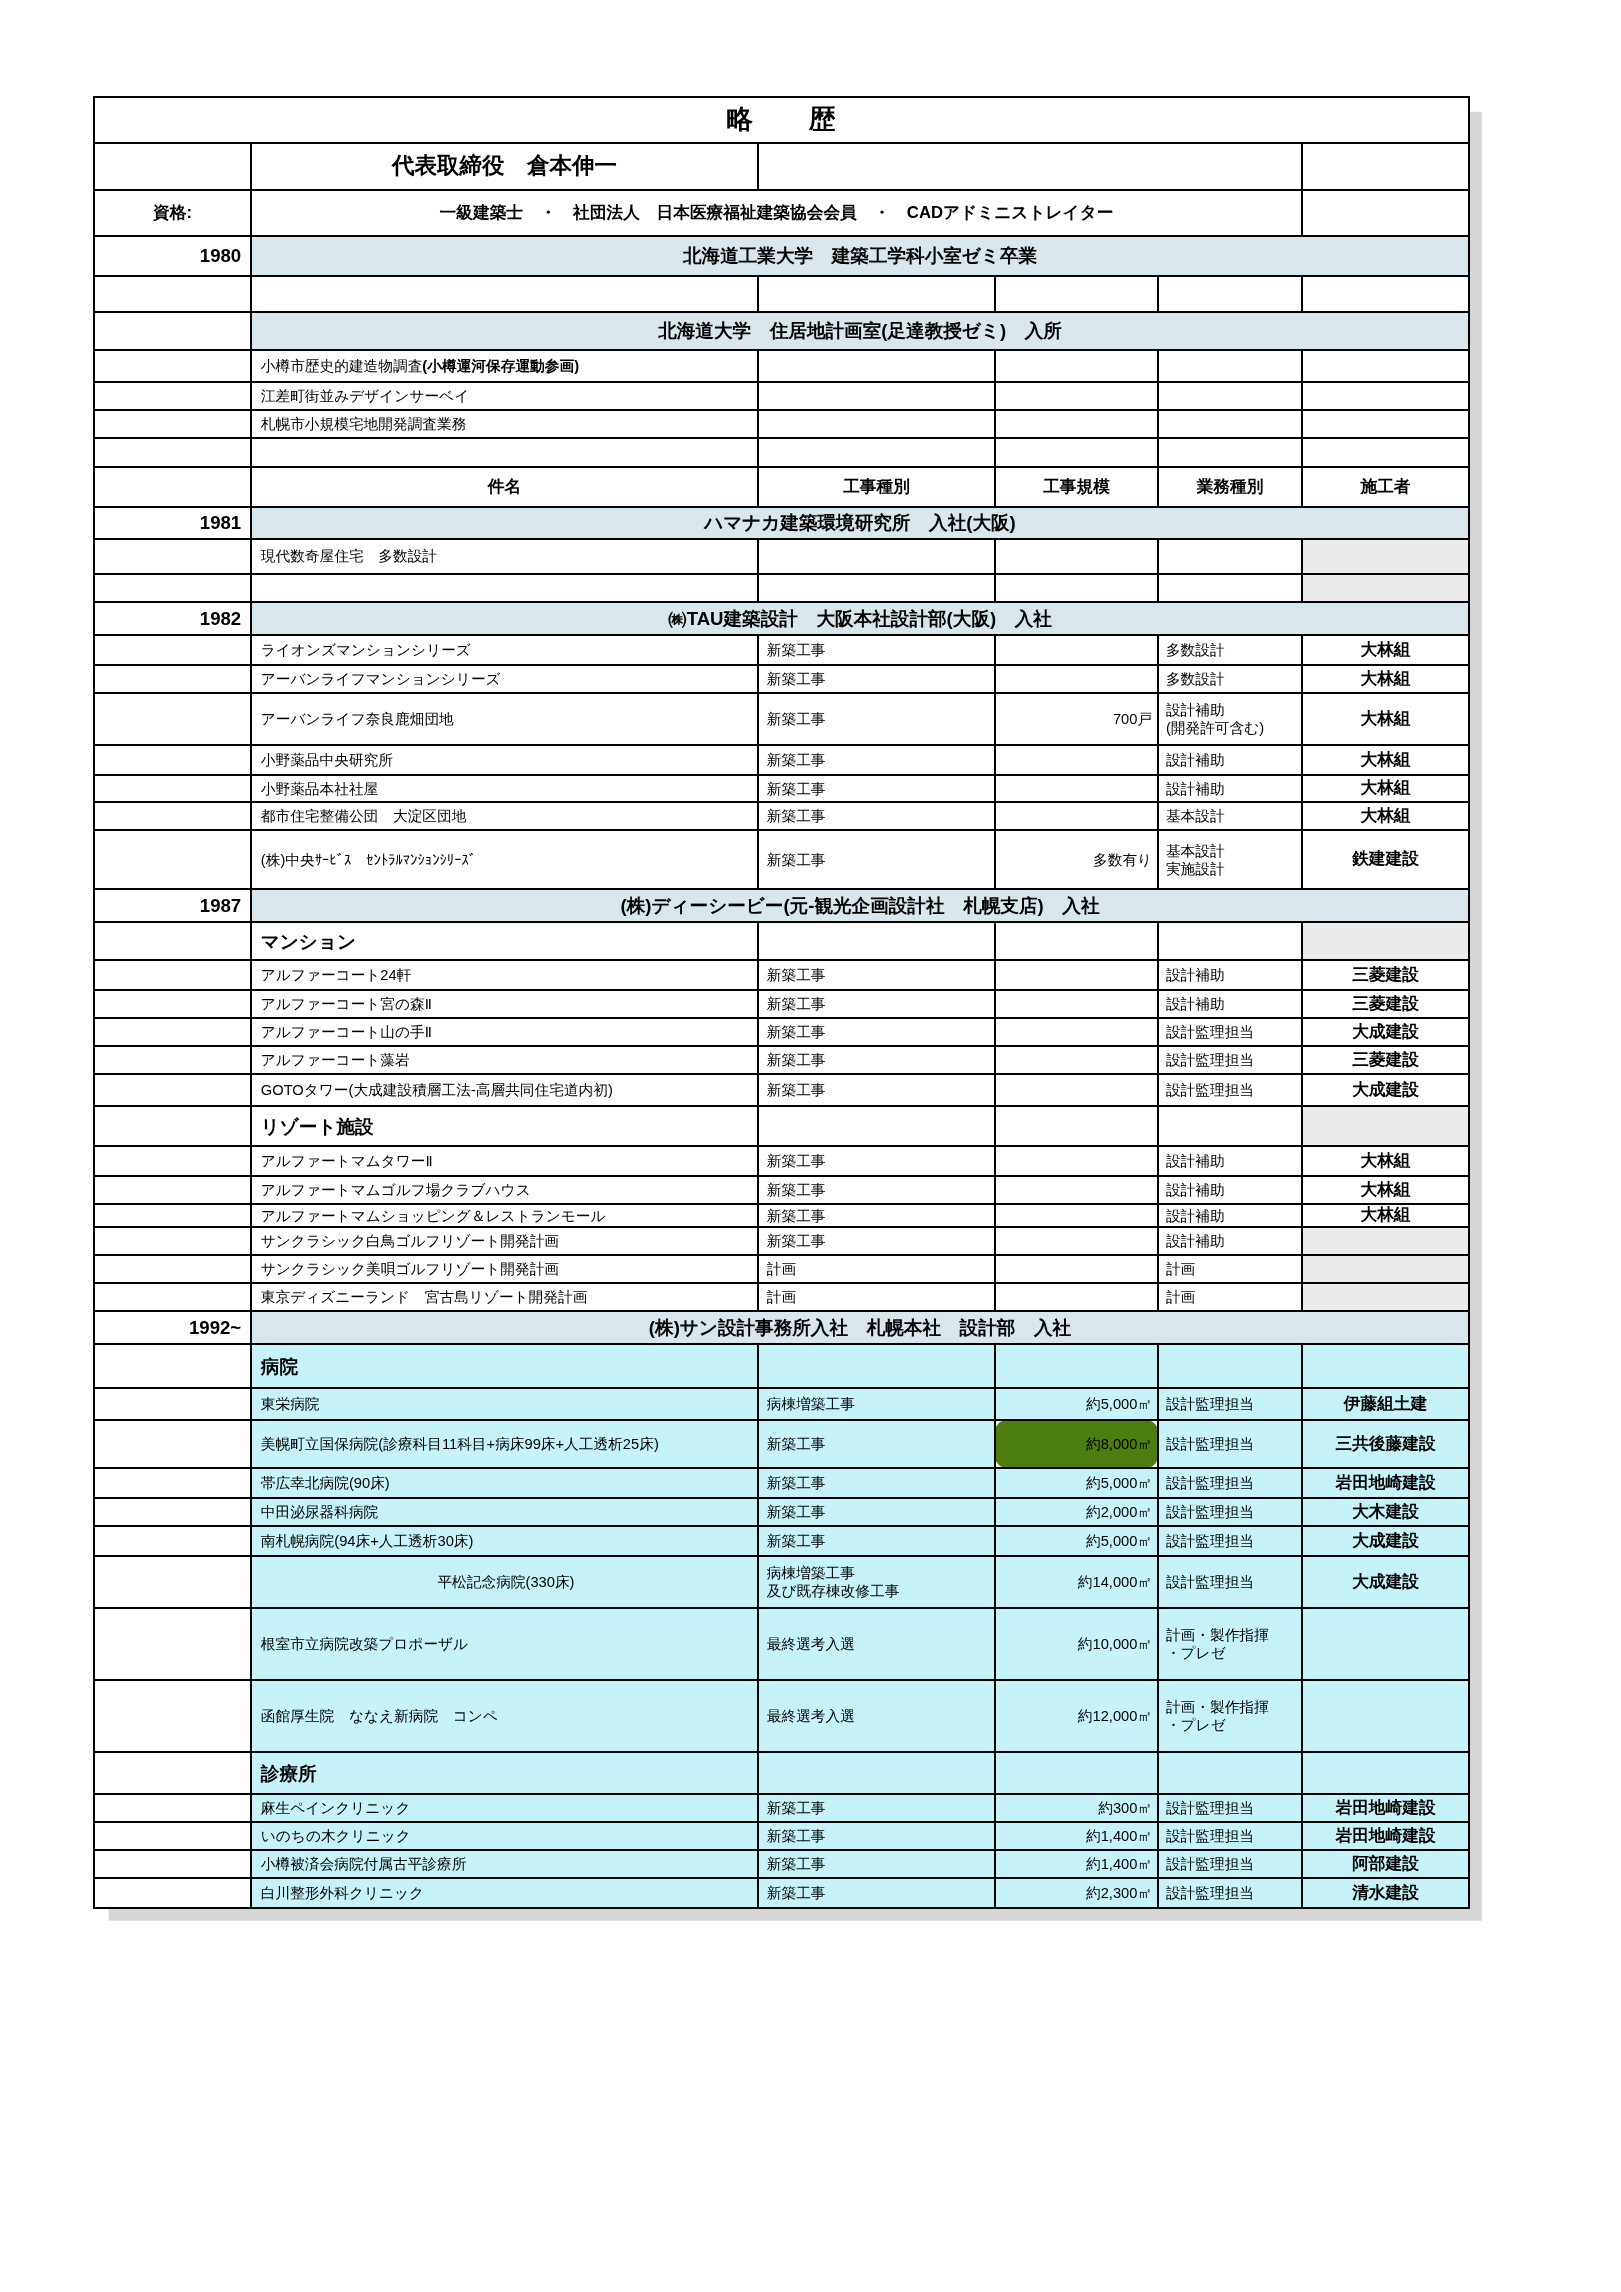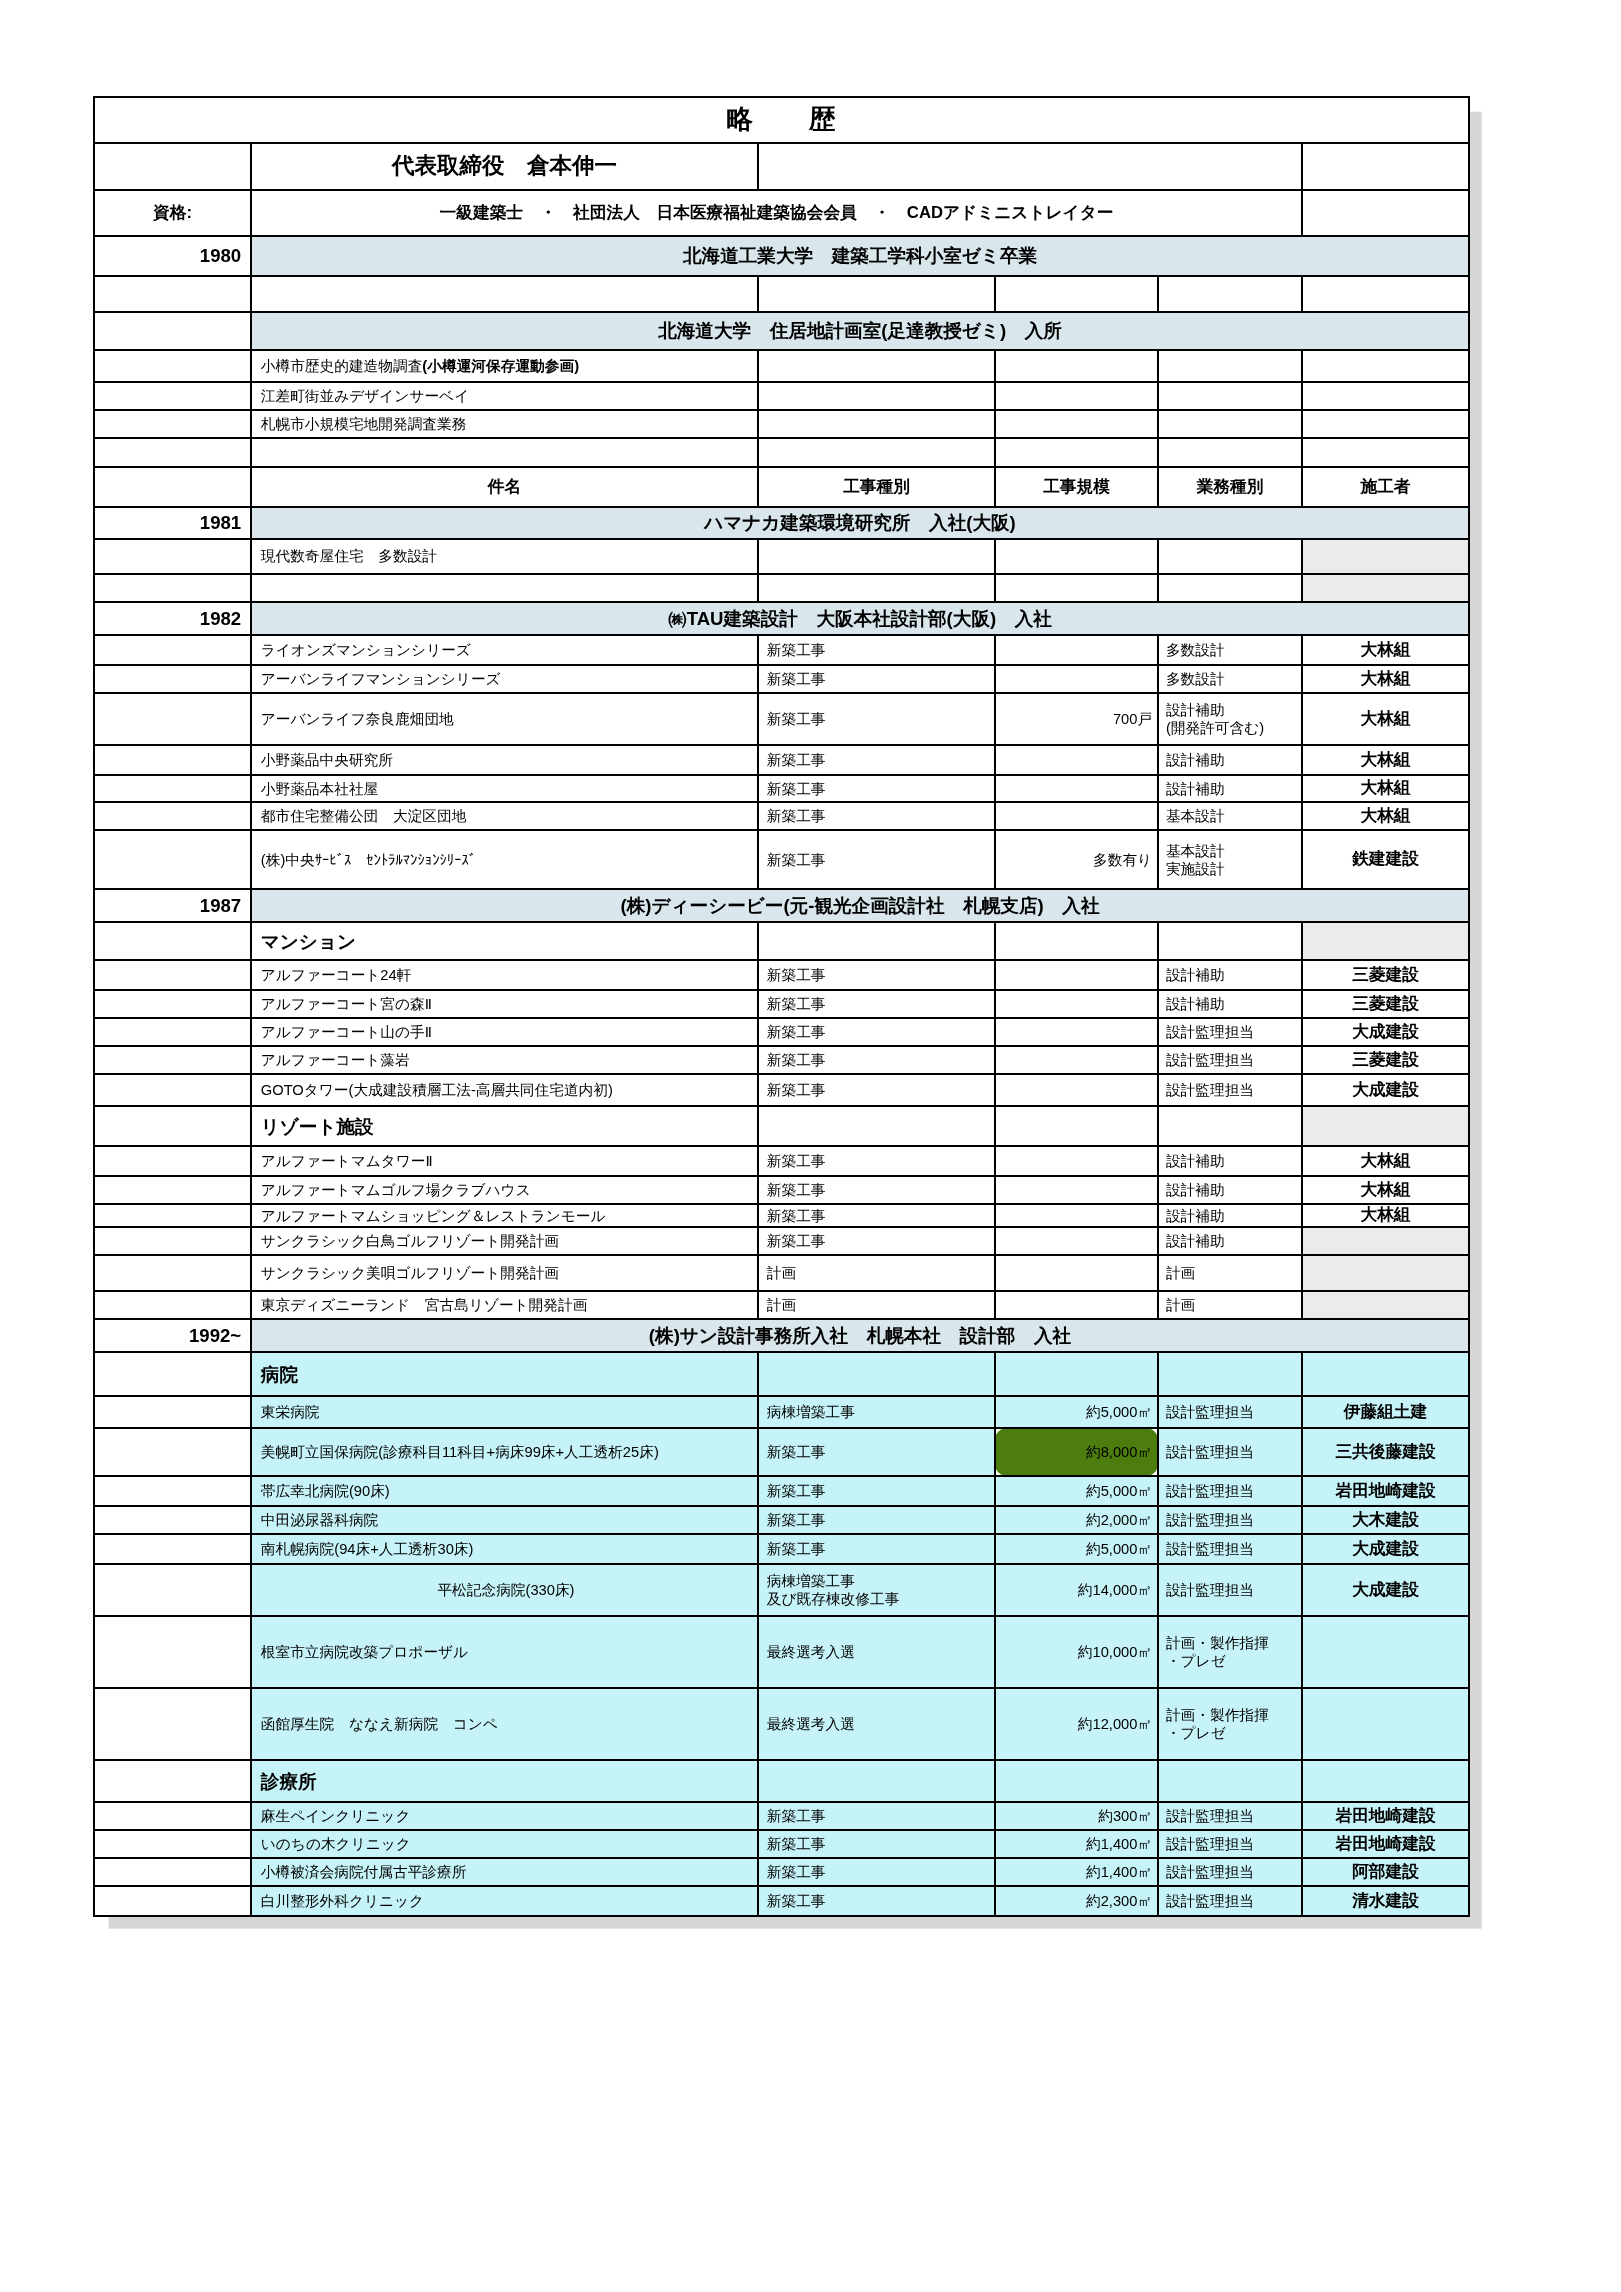--- a/index.html
+++ b/index.html
@@ -287,21 +287,21 @@
         <td class="t-cell-builder">大林組</td>
       </tr>
       <tr style="height: 28px;">
         <td class="t-year"></td>
         <td class="t-cell-name"><span>サンクラシック白鳥ゴルフリゾート開発計画</span></td>
         <td class="t-cell-type">新築工事</td>
         <td class="t-cell-scale"></td>
         <td class="t-cell-work">設計補助</td>
         <td class="t-cell-builder" style="background: rgb(235, 235, 235);"></td>
       </tr>
-      <tr style="height: 36px;">
+      <tr style="height: 28px;">
         <td class="t-year"></td>
         <td class="t-cell-name"><span>サンクラシック美唄ゴルフリゾート開発計画</span></td>
         <td class="t-cell-type">計画</td>
         <td class="t-cell-scale"></td>
         <td class="t-cell-work">計画</td>
         <td class="t-cell-builder" style="background: rgb(235, 235, 235);"></td>
       </tr>
       <tr style="height: 28px;">
         <td class="t-year"></td>
         <td class="t-cell-name"><span>東京ディズニーランド　宮古島リゾート開発計画</span></td>

